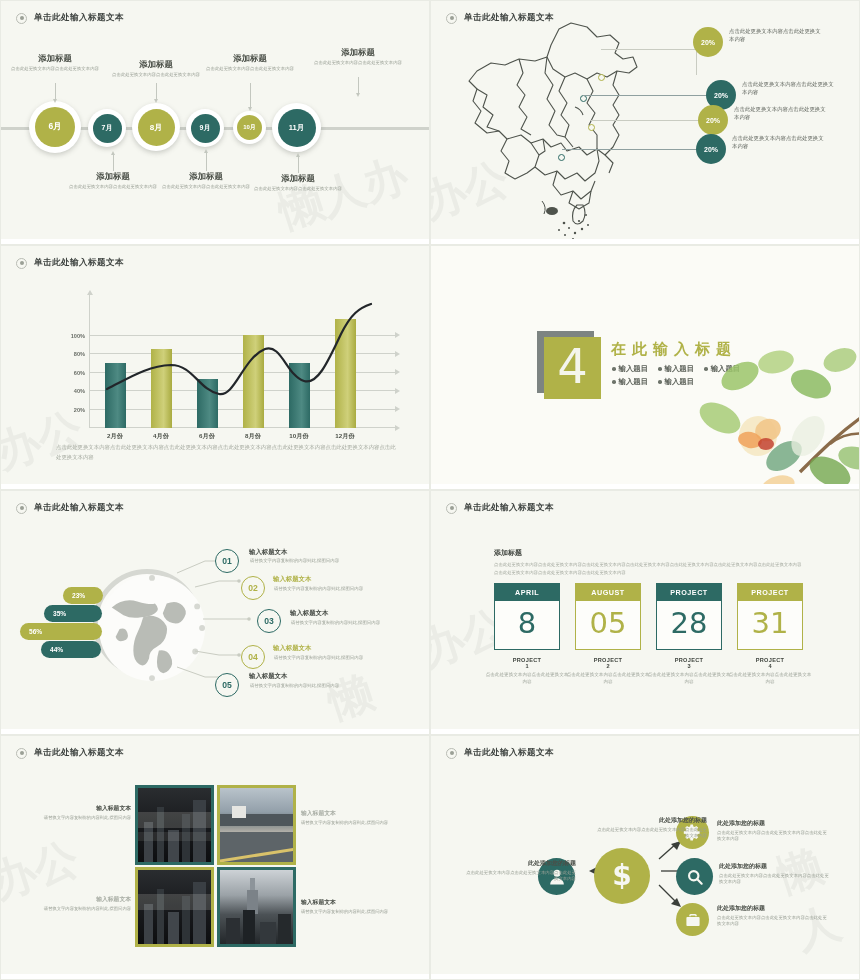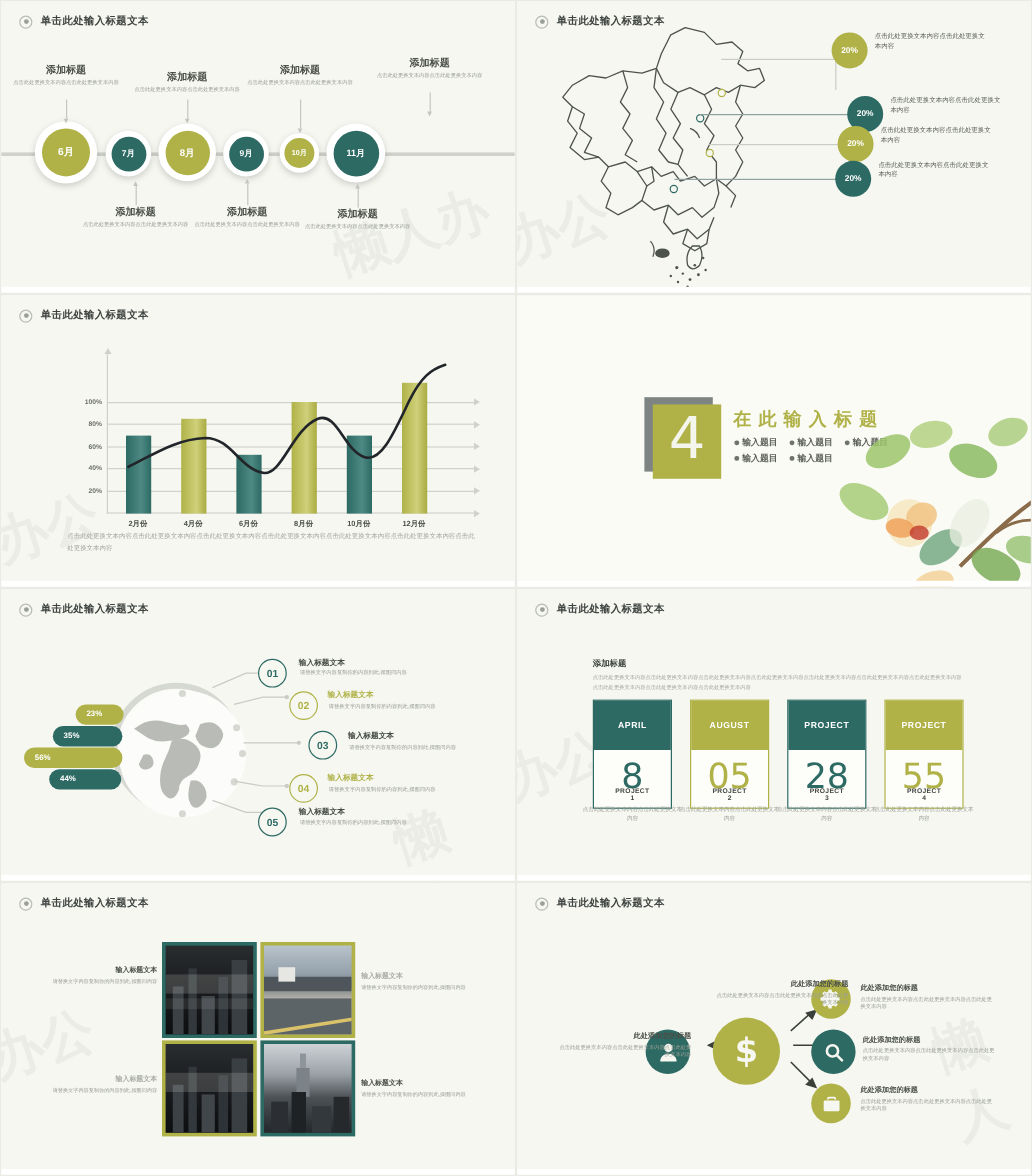--- a/index.html
+++ b/index.html
@@ -97,21 +97,21 @@
   .pct-bar{ position:absolute; height:17px; border-radius:9px; color:#fff; font-size:6.6px; font-weight:bold;
             display:flex; align-items:center; }
   .num-circ{ position:absolute; width:24px;height:24px;border-radius:50%;
              display:flex;align-items:center;justify-content:center; font-size:8.6px; font-weight:bold;
              background:#f6f7f1;}
   .s5-item-t{ position:absolute; font-size:6.4px; font-weight:bold; font-family:"Liberation Serif", serif;}
   .s5-item-b{ position:absolute; font-size:4.4px; color:#9aa096; line-height:1.5; width:110px;}
 
   
   .cal{ position:absolute; width:66px; background:#fdfdfa; }
-  .cal .mon{ color:#fff; font-size:7.2px; font-weight:bold; text-align:center; padding:16px 0; letter-spacing:.5px;}
+  .cal .mon{ color:#fff; font-size:7.2px; font-weight:bold; text-align:center; padding:4px 0; letter-spacing:.5px;}
   .cal .day{ font-size:29px; text-align:center; padding:5px 0 9px; font-family:"DejaVu Sans", sans-serif;}
   .cal-cap{ position:absolute; width:84px; text-align:center;}
   .cal-cap .p{ font-size:5.6px; font-weight:bold; color:#3f443e; letter-spacing:.3px;}
   .cal-cap .n{ font-size:5.6px; font-weight:bold; color:#3f443e;}
   .cal-cap .d{ font-size:4.6px; color:#9aa096; line-height:1.6; margin-top:2px;}
 
   
   .ph{ position:absolute; width:79px; height:80px; padding:3px; }
   .ph .im{ width:100%; height:100%; }
   .ph-cap{ position:absolute; width:100px;}
@@ -455,21 +455,21 @@
     <div class="cal" style="left:144px;top:92px;border:1.7px solid #b0b248;">
       <div class="mon" style="background:#b0b248;">AUGUST</div>
       <div class="day" style="color:#b0b248;">05</div>
         </div>
     <div class="cal" style="left:225px;top:92px;border:1.7px solid #2d6a64;">
       <div class="mon" style="background:#2d6a64;">PROJECT</div>
       <div class="day" style="color:#2d6a64;">28</div>
         </div>
     <div class="cal" style="left:306px;top:92px;border:1.7px solid #b0b248;">
       <div class="mon" style="background:#b0b248;">PROJECT</div>
-      <div class="day" style="color:#b0b248;">55</div>
+      <div class="day" style="color:#b0b248;">31</div>
         </div>
 
     <div class="cal-cap" style="left:54px;top:166px;">
       <div class="p">PROJECT</div>
       <div class="n">1</div>
       <div class="d">点击此处更换文本内容点击此处更换文本内容</div>
         </div>
     <div class="cal-cap" style="left:135px;top:166px;">
       <div class="p">PROJECT</div>
       <div class="n">2</div>

